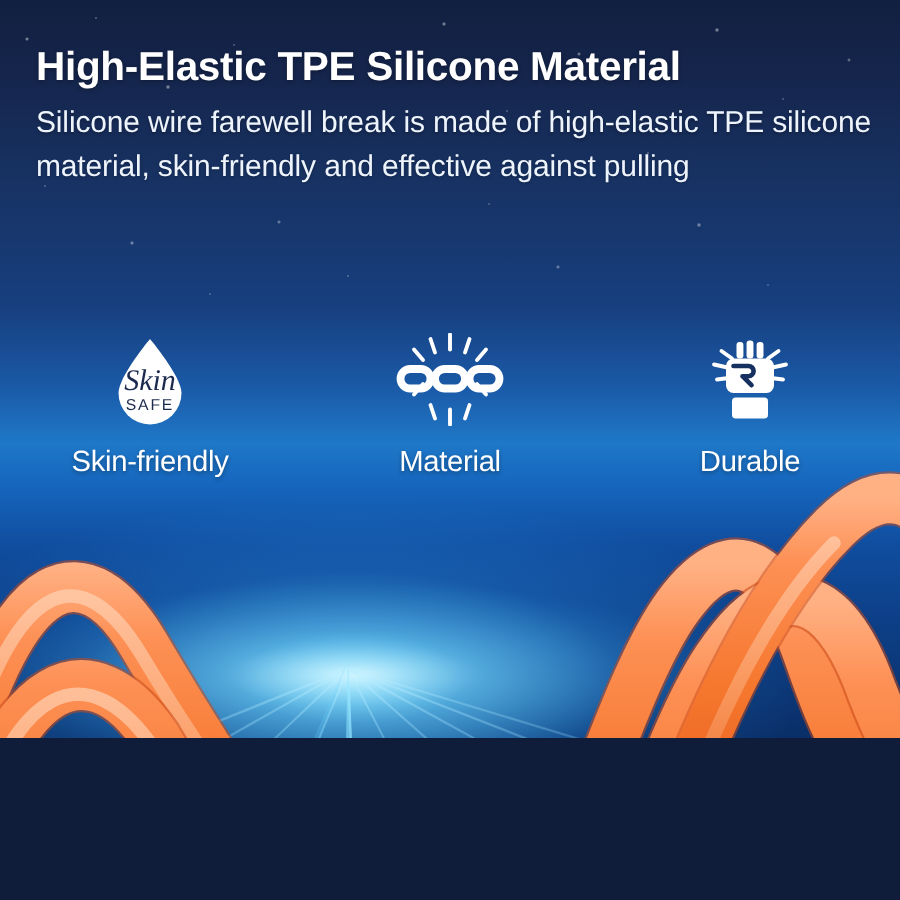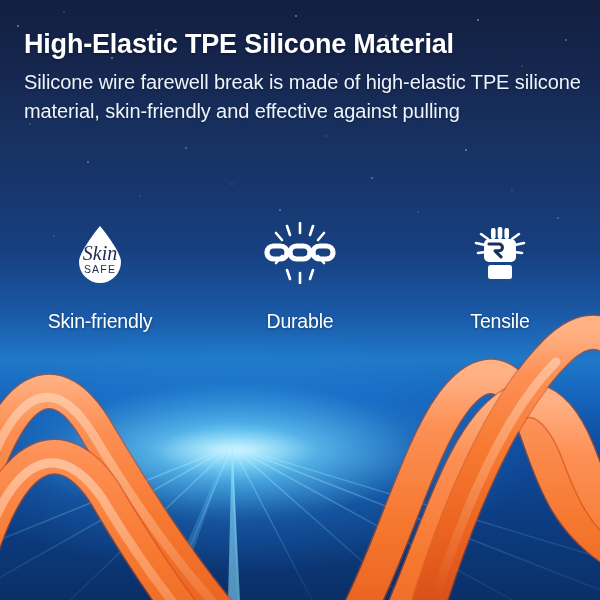--- a/index.html
+++ b/index.html
@@ -4,21 +4,21 @@
 <title>High-Elastic TPE Silicone Material</title>
 <style>
   * { margin:0; padding:0; box-sizing:border-box; }
   html,body { width:600px; height:600px; overflow:hidden; }
   body {
     font-family:"Liberation Sans", sans-serif;
     background:#0f1c3a;
   }
   .stage {
     position:relative;
-    width:600px; height:600px;
+    width:600px; height:492px;
     overflow:hidden;
     background:
       radial-gradient(ellipse 420px 170px at 235px 452px,
         rgba(150,235,255,0.95) 0%,
         rgba(90,200,250,0.55) 18%,
         rgba(40,140,225,0.28) 42%,
         rgba(20,80,180,0.0) 72%),
       linear-gradient(180deg,
         #121f40 0%,
         #15254c 10%,
@@ -92,21 +92,21 @@
   }
 
   
   .features {
     position:absolute; left:0; top:222px; width:600px;
     display:flex; align-items:flex-end;
   }
   .feature { flex:1 1 0; display:flex; flex-direction:column; align-items:center; }
   .feature .glyph { height:62px; display:flex; justify-content:center; }
   .feature .cap {
-    margin-top:26px;
+    margin-top:13px;
     font-size:19.5px; font-weight:400; color:#ffffff;
     letter-spacing:-0.2px; white-space:nowrap;
     text-shadow:0 1px 3px rgba(0,0,0,.35);
   }
 
   
   .scene { position:absolute; left:0; top:0; width:600px; height:600px; }
 </style>
 </head>
 <body>
@@ -245,21 +245,21 @@
             <line x1="14" y1="41" x2="20" y2="34"></line>
             <line x1="62" y1="41" x2="56" y2="34"></line>
           </g>
           <g fill="none" stroke="#ffffff" stroke-width="5.2">
             <rect x="5" y="24" width="20" height="13" rx="6.5"></rect>
             <rect x="28" y="24" width="20" height="13" rx="6.5"></rect>
             <rect x="51" y="24" width="20" height="13" rx="6.5"></rect>
           </g>
         </svg>
       </div>
-      <div class="cap">Durable</div>
+      <div class="cap">Material</div>
     </div>
 
 
     <div class="feature">
       <div class="glyph">
         <svg width="62" height="62" viewBox="0 0 62 62">
           <g stroke="#ffffff" stroke-width="2.6" stroke-linecap="round">
             <line x1="12" y1="12" x2="19" y2="17"></line>
             <line x1="7" y1="21" x2="16" y2="23"></line>
             <line x1="9" y1="31" x2="17" y2="30"></line>
@@ -270,17 +270,17 @@
           <g fill="#ffffff">
             <rect x="22" y="6" width="4.6" height="11" rx="2"></rect>
             <rect x="28.7" y="5" width="4.6" height="12" rx="2"></rect>
             <rect x="35.4" y="6" width="4.6" height="11" rx="2"></rect>
             <path d="M20 17 h22 a5 5 0 0 1 5 5 v13 a5 5 0 0 1 -5 5 h-22 a5 5 0 0 1 -5 -5 v-13 a5 5 0 0 1 5 -5 Z"></path>
             <rect x="19" y="43" width="24" height="14" rx="2.5"></rect>
           </g>
           <path d="M20 22 h10 a3.4 3.4 0 0 1 0 6.8 h-4 l6 6" fill="none" stroke="#16305f" stroke-width="3.1" stroke-linecap="round" stroke-linejoin="round"></path>
         </svg>
       </div>
-      <div class="cap">Tensile</div>
+      <div class="cap">Durable</div>
     </div>
 
   </div>
 </div>
 
 </body></html>

